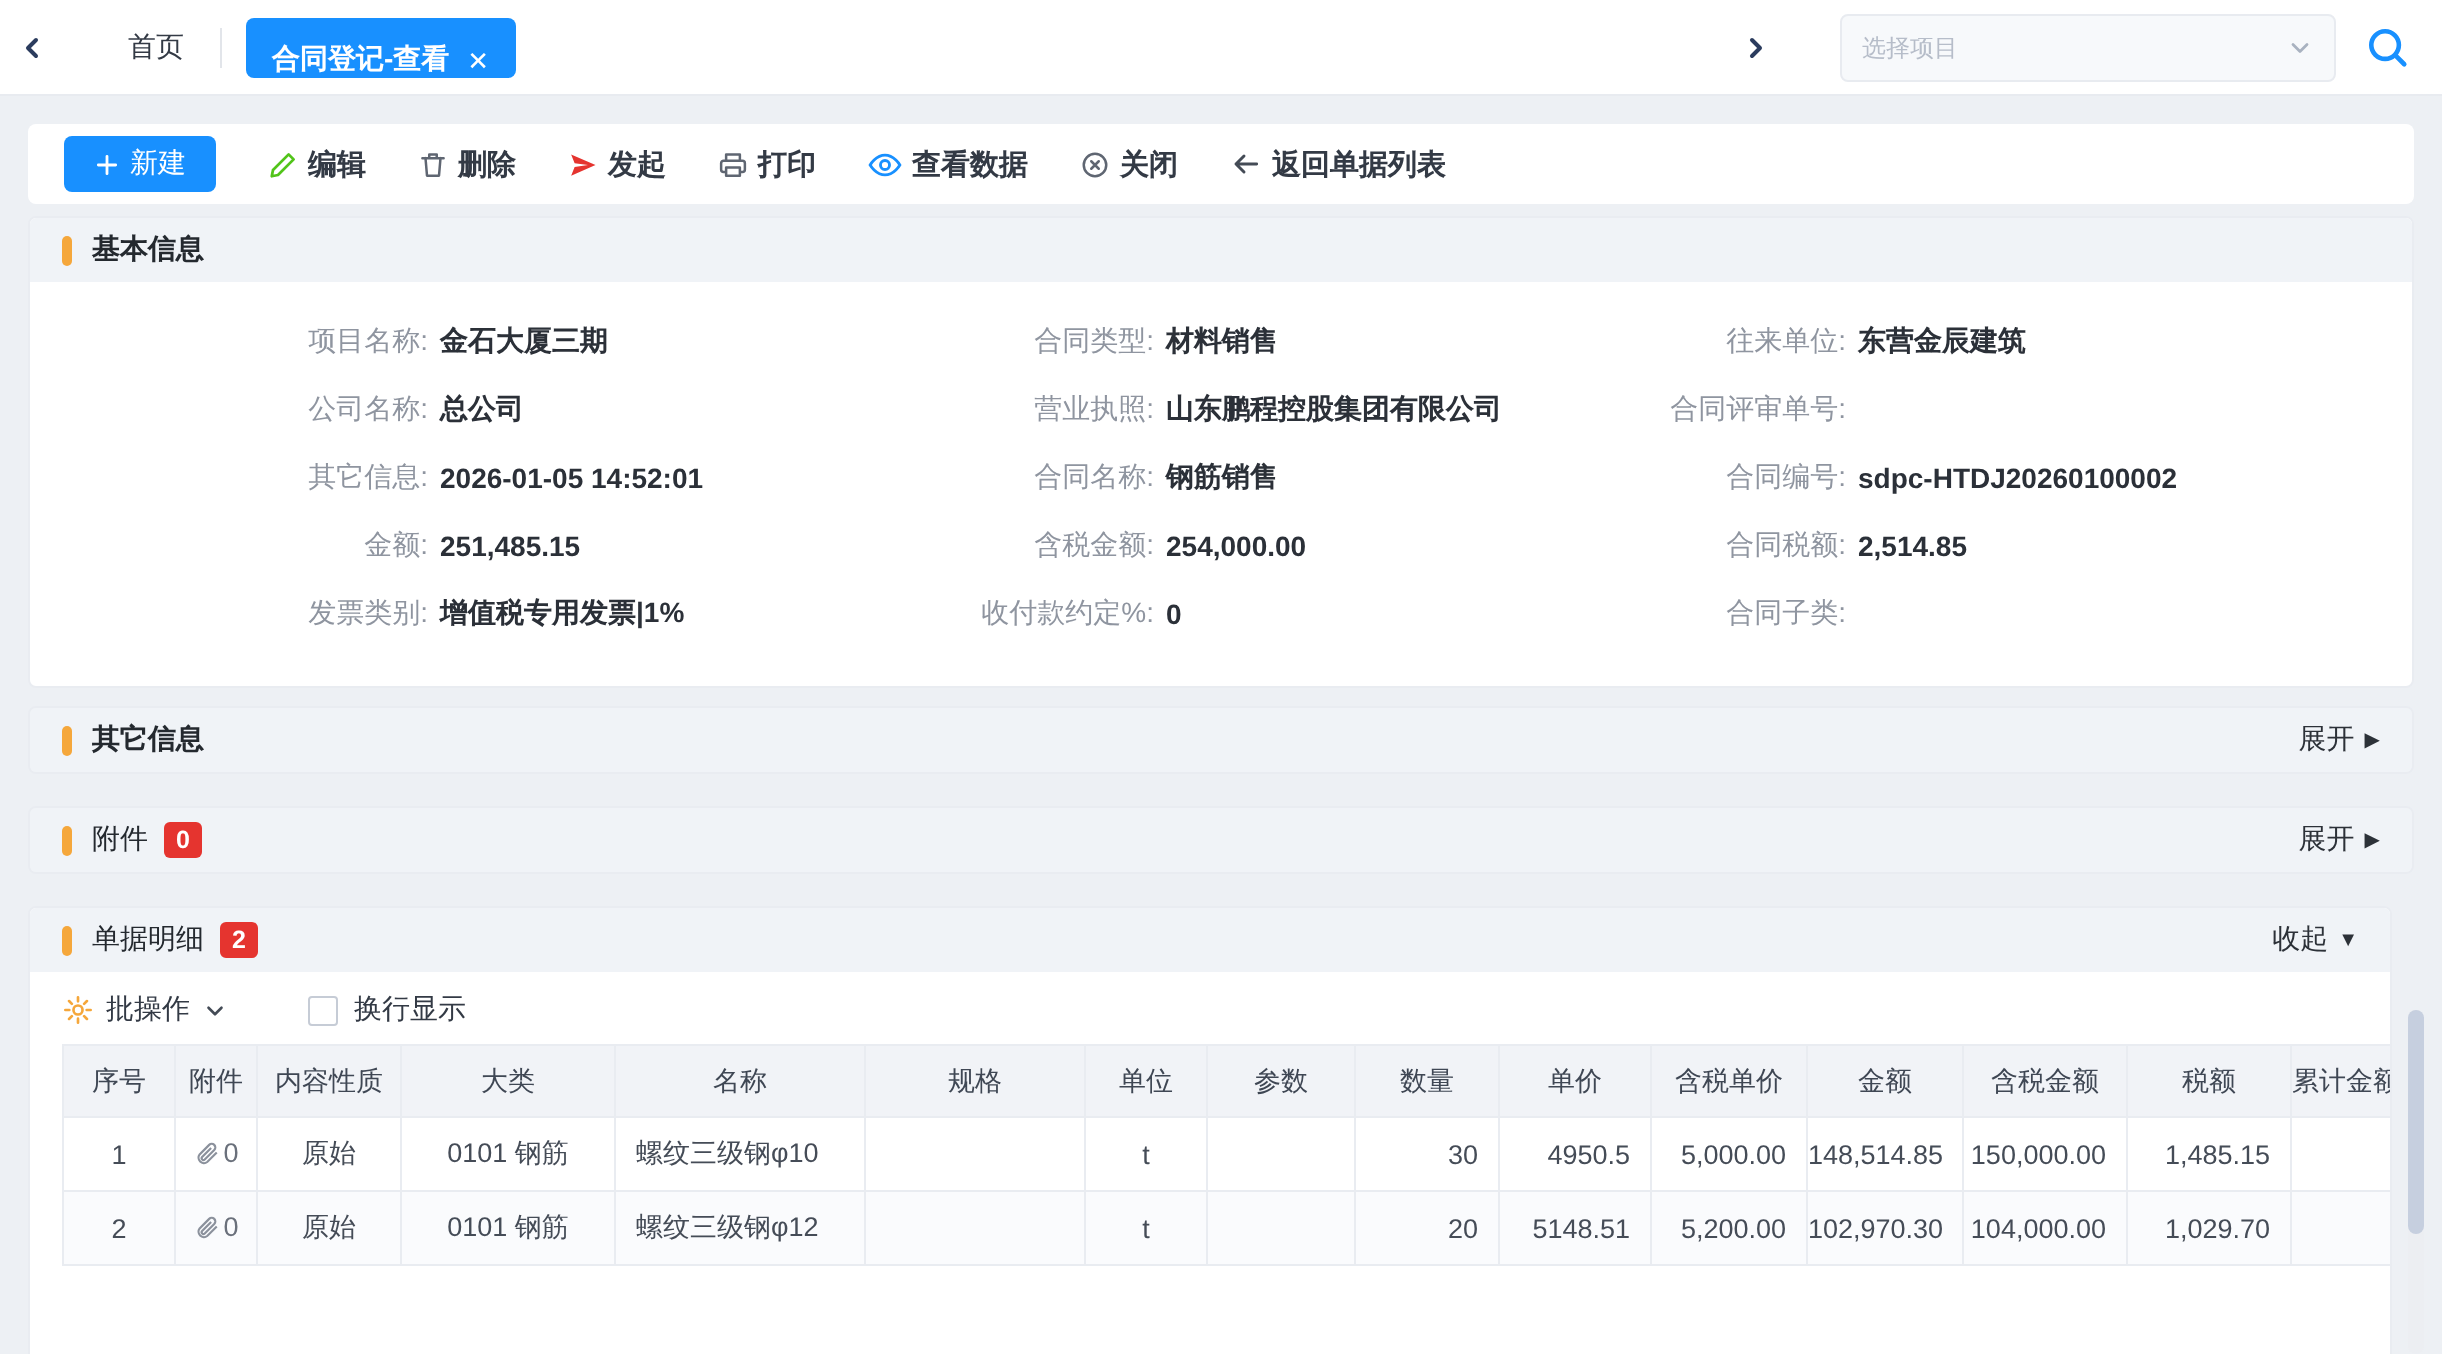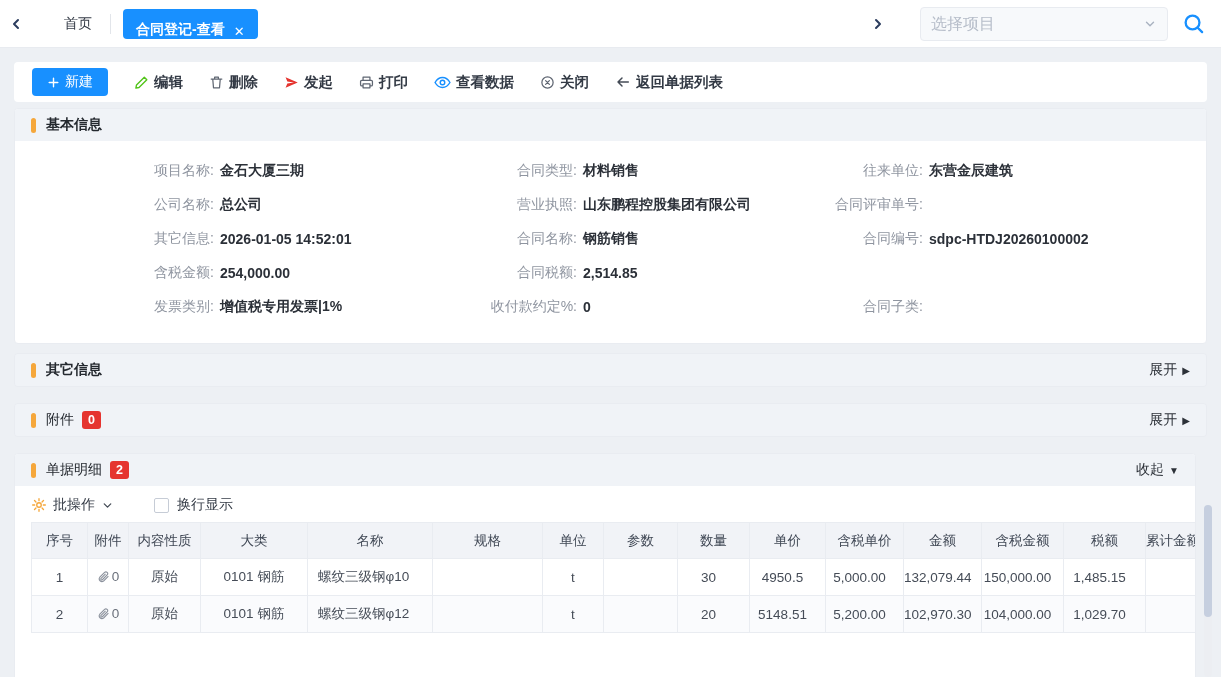--- a/index.html
+++ b/index.html
@@ -10,21 +10,21 @@
   
   .topbar { height:48px; background:#fff; display:flex; align-items:center; padding:0 16px 0 4px; border-bottom:1px solid #e8ebf0; }
   .nav-chevron { display:flex; align-items:center; justify-content:center; width:24px; height:24px; cursor:pointer; color:#2b3c5e; }
   .home-tab { font-size:14px; color:#333a45; margin:0 0 0 22px; padding:0 14px; cursor:pointer; }
   .tab-divider { width:1px; height:20px; background:#e2e5ea; margin:0 4px; }
   .active-tab { display:flex; align-items:flex-end; gap:9px; background:#1890ff; color:#fff; font-size:14px; font-weight:700; height:30px; padding:0 13px; border-radius:4px; margin-left:8px; cursor:pointer; }
   .active-tab .close { font-size:13px; font-weight:400; cursor:pointer; }
   .topbar-right { margin-left:auto; display:flex; align-items:center; }
   .fwd-chevron { color:#2b3c5e; margin-right:30px; }
   .project-select { width:248px; height:34px; background:#f7f9fb; border:1px solid #e8ebf0; border-radius:4px; display:flex; align-items:center; padding:0 10px; cursor:pointer; }
-  .project-select input { border:none; outline:none; background:transparent; flex:1; font-size:16px; font-family:inherit; color:#333; }
+  .project-select input { border:none; outline:none; background:transparent; flex:1; font-size:12px; font-family:inherit; color:#333; }
   .project-select input::placeholder { color:#b6bdc9; }
   .select-caret { color:#a9b2c0; display:flex; }
   .search-btn { margin-left:14px; display:flex; cursor:pointer; }
 
   
   .card { background:#fff; border:1px solid #e9ecf1; border-radius:4px; margin:0 14px; overflow:hidden; }
   .toolbar { margin-top:14px; height:40px; display:flex; align-items:center; padding:0 18px; border:none; border-radius:4px; }
   .btn-primary { display:flex; align-items:center; gap:5px; background:#1890ff; color:#fff; border:none; border-radius:4px; height:28px; padding:0 15px; font-size:14px; font-family:inherit; cursor:pointer; }
   .tool-btn { display:flex; align-items:center; gap:5px; background:none; border:none; font-family:inherit; font-size:14.5px; font-weight:600; color:#333a45; margin-left:26px; cursor:pointer; }
   .tool-btn svg { flex:0 0 auto; }
@@ -58,21 +58,21 @@
   .checkbox { width:15px; height:15px; border:1px solid #c6ccd6; border-radius:2px; background:#fff; cursor:pointer; flex:0 0 auto; }
   .wrap-label { font-size:14px; color:#333a45; margin-left:8px; }
 
   table { border-collapse:collapse; table-layout:fixed; width:1167px; margin-left:16px; }
   th, td { border:1px solid #e9ecf1; font-weight:400; overflow:hidden; white-space:nowrap; }
   th { height:36px; background:#f1f3f7; font-size:13.5px; color:#3f4754; text-align:center; }
   td { height:37px; font-size:13.5px; color:#454c57; }
   tr.stripe td { background:#fafbfd; }
   td.c { text-align:center; }
   td.l { text-align:left; padding-left:10px; }
-  td.r { text-align:center; padding-right:10px; }
+  td.r { text-align:right; padding-right:10px; }
   .attach-cell { display:inline-flex; align-items:center; gap:2px; color:#6a707b; cursor:pointer; }
 
   
   .vscroll { position:absolute; right:9px; top:505px; bottom:0; width:8px; background:#eceef2; border-radius:4px; }
   .vscroll .thumb { width:8px; height:112px; background:#c6cfdf; border-radius:4px; }
 </style>
 </head>
 <body>
 
 <div class="app">
@@ -223,20 +223,24 @@
         <span class="fld">
             <span class="lbl">合同名称:</span>
             <span class="val">钢筋销售</span>
           </span>
         <span class="fld">
             <span class="lbl">合同编号:</span>
             <span class="val">sdpc-HTDJ20260100002</span>
           </span>
       </div>
       <div class="info-row">
+        <span class="fld">
+            <span class="lbl">金额:</span>
+            <span class="val">251,485.15</span>
+          </span>
         <span class="fld">
             <span class="lbl">含税金额:</span>
             <span class="val">254,000.00</span>
           </span>
         <span class="fld">
             <span class="lbl">合同税额:</span>
             <span class="val">2,514.85</span>
           </span>
       </div>
       <div class="info-row">
@@ -363,21 +367,21 @@
           </td>
           <td class="c">原始</td>
           <td class="c">0101 钢筋</td>
           <td class="l">螺纹三级钢φ10</td>
           <td class="c"></td>
           <td class="c">t</td>
           <td class="c"></td>
           <td class="r">30</td>
           <td class="r">4950.5</td>
           <td class="r">5,000.00</td>
-          <td class="r">132,079.44</td>
+          <td class="r">148,514.85</td>
           <td class="r">150,000.00</td>
           <td class="r">1,485.15</td>
           <td class="r"></td>
         </tr>
         <tr class="stripe">
           <td class="c">2</td>
           <td class="c">
             <span class="attach-cell">
               <span style="display:flex;">
                   <svg width="13" height="13" viewBox="0 0 24 24" fill="none" stroke="#8b919c" stroke-width="2">

